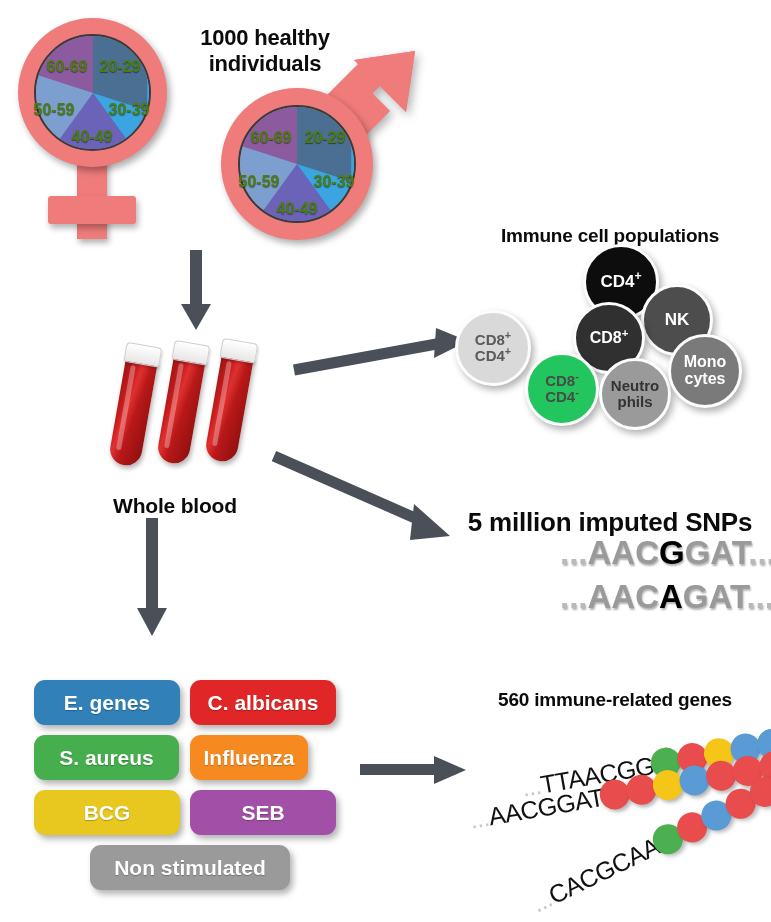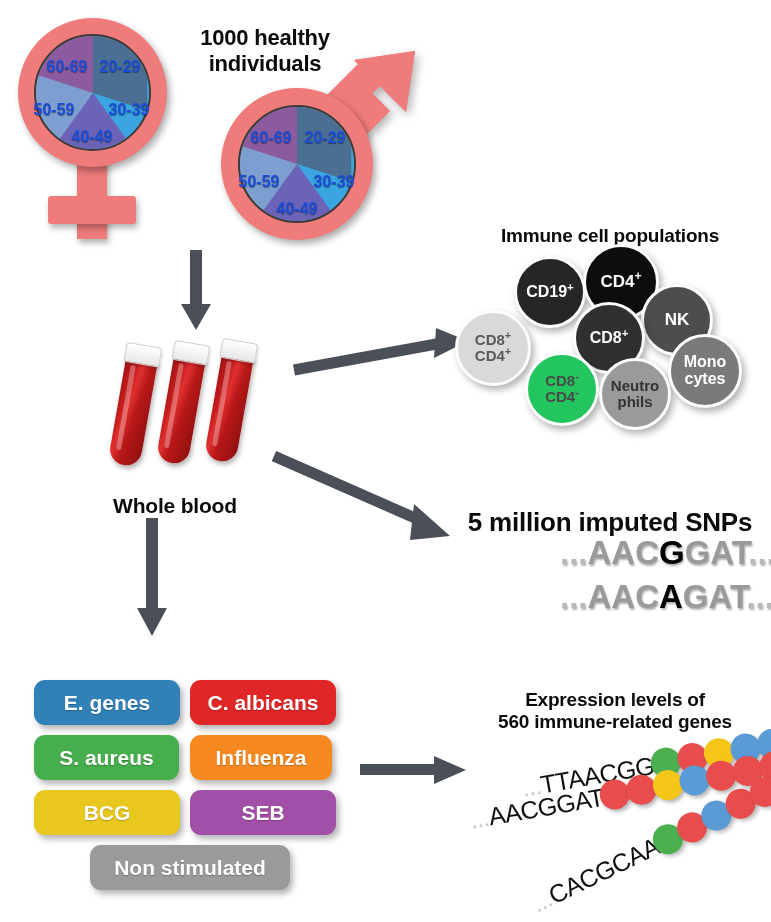--- a/index.html
+++ b/index.html
@@ -13,21 +13,21 @@
        letter-spacing:-0.2px;margin-top:17px;}
 
   
   .sym{position:absolute;}
   .ring{position:absolute;border-radius:50%;background:#ef7b7b;
         box-shadow:3px 4px 7px rgba(0,0,0,.33);}
   .pie{position:absolute;border-radius:50%;overflow:hidden;
        border:2px solid #3a3a3a;box-sizing:border-box;background:#888;}
   .slice{position:absolute;left:50%;top:50%;width:50%;height:50%;
          transform-origin:0 0;}
-  .pielabel{position:absolute;color:#1d4ed8;font-weight:bold;
+  .pielabel{position:absolute;color:#4d7c0f;font-weight:bold;
             text-shadow:0 1px 1px rgba(0,0,0,.45);white-space:nowrap;
             transform:translate(-50%,-50%);}
   .fstem{position:absolute;background:#ef7b7b;box-shadow:2px 4px 6px rgba(0,0,0,.3);}
   .fcross{position:absolute;background:#ef7b7b;box-shadow:2px 4px 6px rgba(0,0,0,.3);}
   .marrow{position:absolute;}
 
   
   .arrowwrap{position:absolute;}
 
   
@@ -162,23 +162,20 @@
     <polygon points="5,90 35,90 20,118" fill="#4a4f58"></polygon>
   </svg>
 
   <div class="abs hdr" style="left:455px;top:208px;width:310px;font-size:19px;">Immune cell populations</div>
 
   <div class="abs" style="left:455px;top:240px;width:310px;height:185px;">
     <div class="cell" style="left:0px;top:70px;width:76px;height:76px;background:#d9d9d9;color:#5a5a5a;font-size:15px;">
       <span>
         CD8<sup>+</sup><br>CD4<sup>+</sup></span>
     </div>
-    <div class="cell" style="left:59px;top:16px;width:72px;height:72px;background:#262626;color:#ffffff;font-size:16px;">
-      <span>CD19<sup>+</sup></span>
-    </div>
     <div class="cell" style="left:128px;top:4px;width:76px;height:76px;background:#0d0d0d;color:#ffffff;font-size:17px;">
       <span>CD4<sup>+</sup></span>
     </div>
     <div class="cell" style="left:186px;top:44px;width:72px;height:72px;background:#4d4d4d;color:#ffffff;font-size:17px;">
       <span>NK</span>
     </div>
     <div class="cell" style="left:118px;top:62px;width:72px;height:72px;background:#303030;color:#ffffff;font-size:16px;">
       <span>CD8<sup>+</sup></span>
     </div>
     <div class="cell" style="left:70px;top:112px;width:74px;height:74px;background:#22c55e;color:#4a4a4a;font-size:15px;">
@@ -198,32 +195,31 @@
   <div class="snpline" style="left:512px;top:534px;font-size:33px;">
     <span class="dim">...</span><span class="mid">AAC</span><span class="hi">G</span><span class="mid">GAT</span><span class="dim">...</span>
   </div>
   <div class="snpline" style="left:512px;top:578px;font-size:33px;">
     <span class="dim">...</span><span class="mid">AAC</span><span class="hi">A</span><span class="mid">GAT</span><span class="dim">...</span>
   </div>
 
   <div class="pill" style="left:34px;top:680px;width:146px;height:45px;background:#3180b8;font-size:21px;">E. genes</div>
   <div class="pill" style="left:190px;top:680px;width:146px;height:45px;background:#e02626;font-size:21px;">C. albicans</div>
   <div class="pill" style="left:34px;top:735px;width:145px;height:45px;background:#46ae4c;font-size:21px;">S. aureus</div>
-  <div class="pill" style="left:190px;top:735px;width:142px;height:45px;background:#f68a20;font-size:21px;">Influenza</div>
+  <div class="pill" style="left:190px;top:735px;width:118px;height:45px;background:#f68a20;font-size:21px;">Influenza</div>
   <div class="pill" style="left:34px;top:790px;width:146px;height:45px;background:#e8c71e;font-size:21px;">BCG</div>
   <div class="pill" style="left:190px;top:790px;width:146px;height:45px;background:#a24fa8;font-size:21px;">SEB</div>
   <div class="pill" style="left:90px;top:845px;width:200px;height:45px;background:#9a9a9a;font-size:21px;">Non stimulated</div>
 
   <svg class="arrowwrap" style="left:360px;top:752px;" width="110" height="36" viewBox="0 0 110 36">
     <rect x="0" y="12" width="78" height="11" fill="#4a4f58"></rect>
     <polygon points="74,4 106,18 74,32" fill="#4a4f58"></polygon>
   </svg>
 
   <div class="abs hdr" style="left:462px;top:672px;width:306px;font-size:19px;">
-    <div>Expression levels of</div>
     <div>560 immune-related genes</div>
   </div>
 
   <div class="strand" style="left:522px;top:773px;transform:rotate(-10deg);">
     <span class="sseq"><span class="fade">...</span><span>TTAACGG</span></span>
     <span class="bead" style="background:#4caf50;"></span>
     <span class="bead" style="background:#e84c4c;"></span>
     <span class="bead" style="background:#f5c518;"></span>
     <span class="bead" style="background:#5b9bd5;"></span>
     <span class="bead" style="background:#5b9bd5;"></span>

